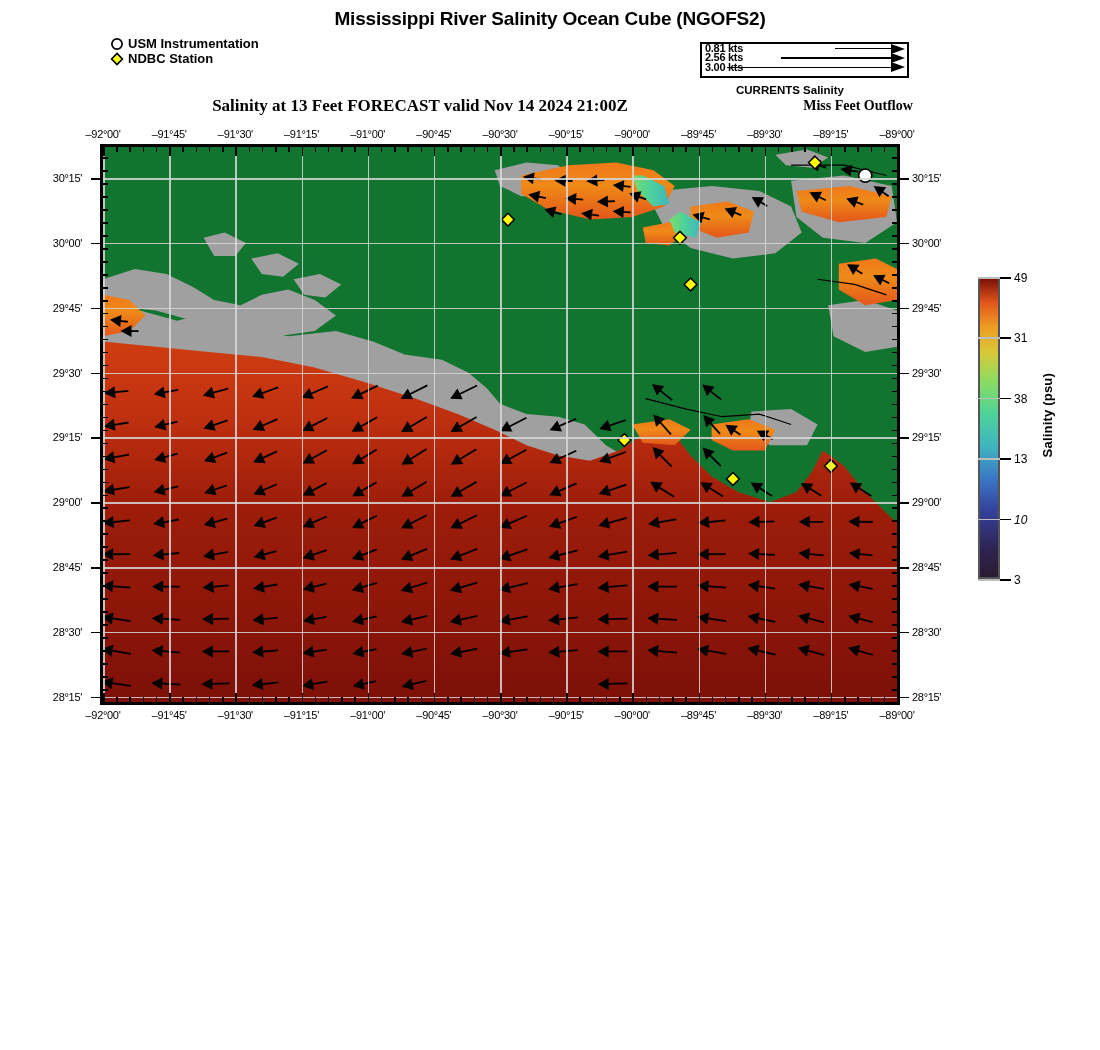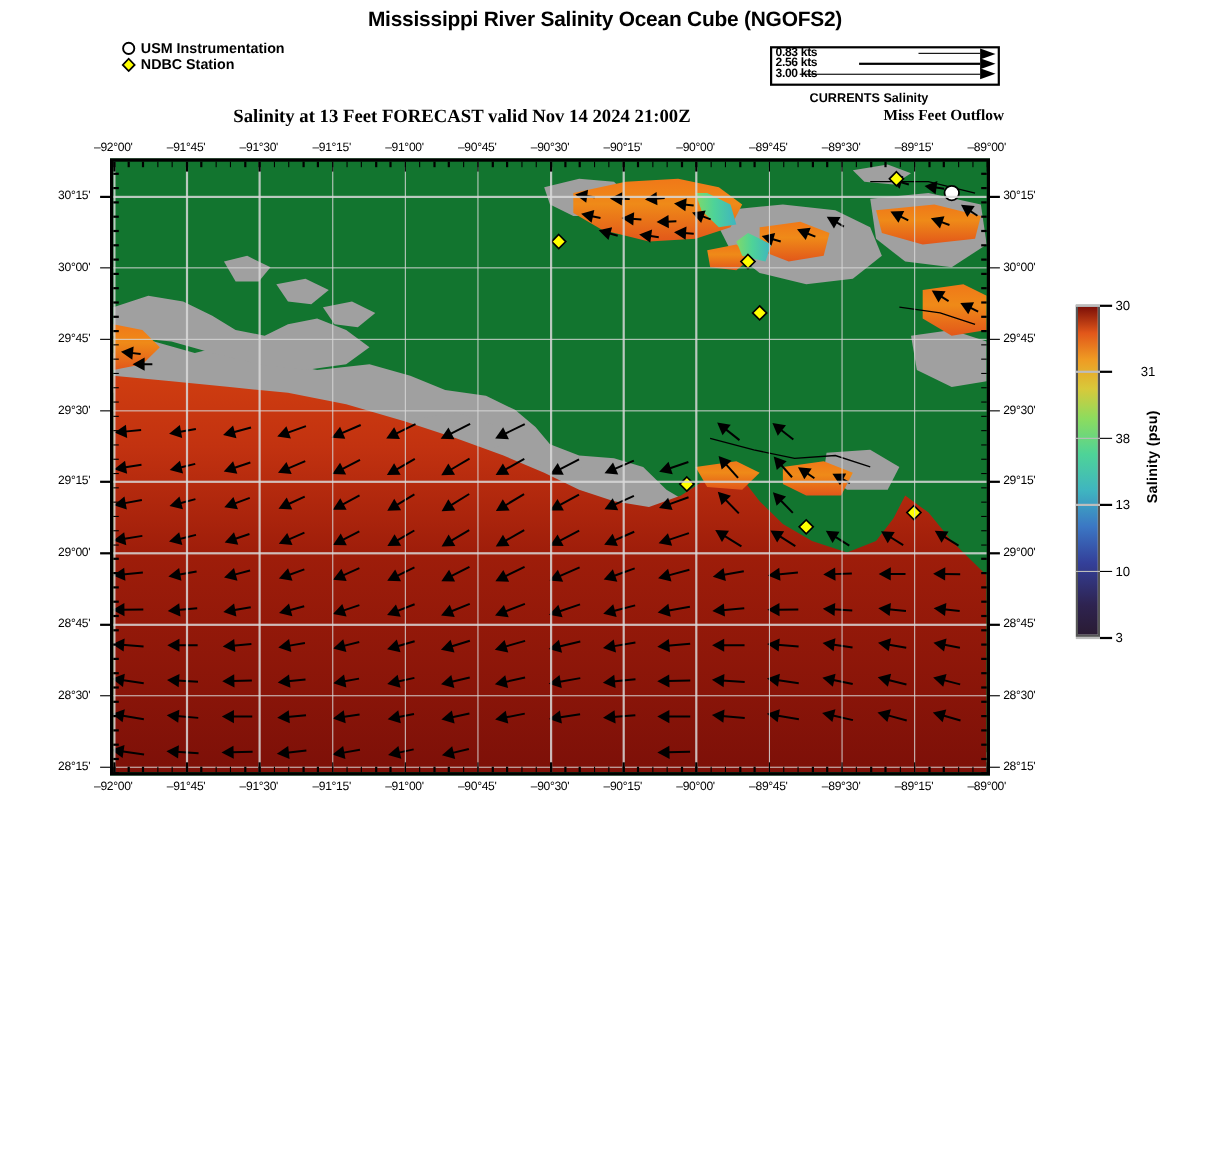--- a/index.html
+++ b/index.html
@@ -90,21 +90,21 @@
       <svg width="14" height="14" viewBox="0 0 14 14">
           <polygon points="7,1.4 12.4,7 7,12.6 1.6,7" fill="#ffff00" stroke="#000" stroke-width="1.6"></polygon>
         </svg>
     </span>
     <span class="leg-text">NDBC Station</span>
   </div>
 </div>
 
 <div class="abs" id="vector-key">
     <div class="vk-row">
-      <span class="vk-lab">0.83 kts</span>
+      <span class="vk-lab">0.81 kts</span>
       <span class="vk-shaft" style="width: 56px; right: 16px;"></span>
       <span class="vk-head"></span>
     </div>
     <div class="vk-row">
       <span class="vk-lab">2.56 kts</span>
       <span class="vk-shaft" style="width: 110px; right: 16px;"></span>
       <span class="vk-head"></span>
     </div>
     <div class="vk-row">
       <span class="vk-lab">3.00 kts</span>
@@ -846,33 +846,33 @@
 </div>
 
 <div class="abs" id="cbar-wrap">
   <div id="cbar"></div>
   <div id="cbar-title">Salinity (psu)</div>
 <div class="cbar-tick" style="top: 302px;"></div>
     <div class="cbar-seg" style="top: 302px;"></div>
     <div class="cbar-lab" style="top: 302px;">3</div>
     <div class="cbar-tick" style="top: 241.6px;"></div>
     <div class="cbar-seg" style="top: 241.6px;"></div>
-    <div class="cbar-lab" style="top: 241.6px;">10</div>
+    <div class="cbar-lab" style="top: 241.6px; font-style: italic;">10</div>
     <div class="cbar-tick" style="top: 181.2px;"></div>
     <div class="cbar-seg" style="top: 181.2px;"></div>
     <div class="cbar-lab" style="top: 181.2px;">13</div>
     <div class="cbar-tick" style="top: 120.8px;"></div>
     <div class="cbar-seg" style="top: 120.8px;"></div>
     <div class="cbar-lab" style="top: 120.8px;">38</div>
     <div class="cbar-tick" style="top: 60.4px;"></div>
     <div class="cbar-seg" style="top: 60.4px;"></div>
-    <div class="cbar-lab" style="top: 60.4px; margin-left: 23px;">31</div>
+    <div class="cbar-lab" style="top: 60.4px;">31</div>
     <div class="cbar-tick" style="top: 0px;"></div>
     <div class="cbar-seg" style="top: 0px;"></div>
-    <div class="cbar-lab" style="top: 0px;">30</div>
+    <div class="cbar-lab" style="top: 0px;">49</div>
   </div>
 
 <div class="abs tick-top" style="left: 103px; top: 147px; height: 5px;"></div>
 <div class="abs tick-bot" style="left: 103px; top: 697px; height: 5px;"></div>
 <div class="abs tick-top" style="left: 116.233px; top: 147px; height: 5px;"></div>
 <div class="abs tick-bot" style="left: 116.233px; top: 697px; height: 5px;"></div>
 <div class="abs tick-top" style="left: 129.467px; top: 147px; height: 5px;"></div>
 <div class="abs tick-bot" style="left: 129.467px; top: 697px; height: 5px;"></div>
 <div class="abs tick-top" style="left: 142.7px; top: 147px; height: 5px;"></div>
 <div class="abs tick-bot" style="left: 142.7px; top: 697px; height: 5px;"></div>

